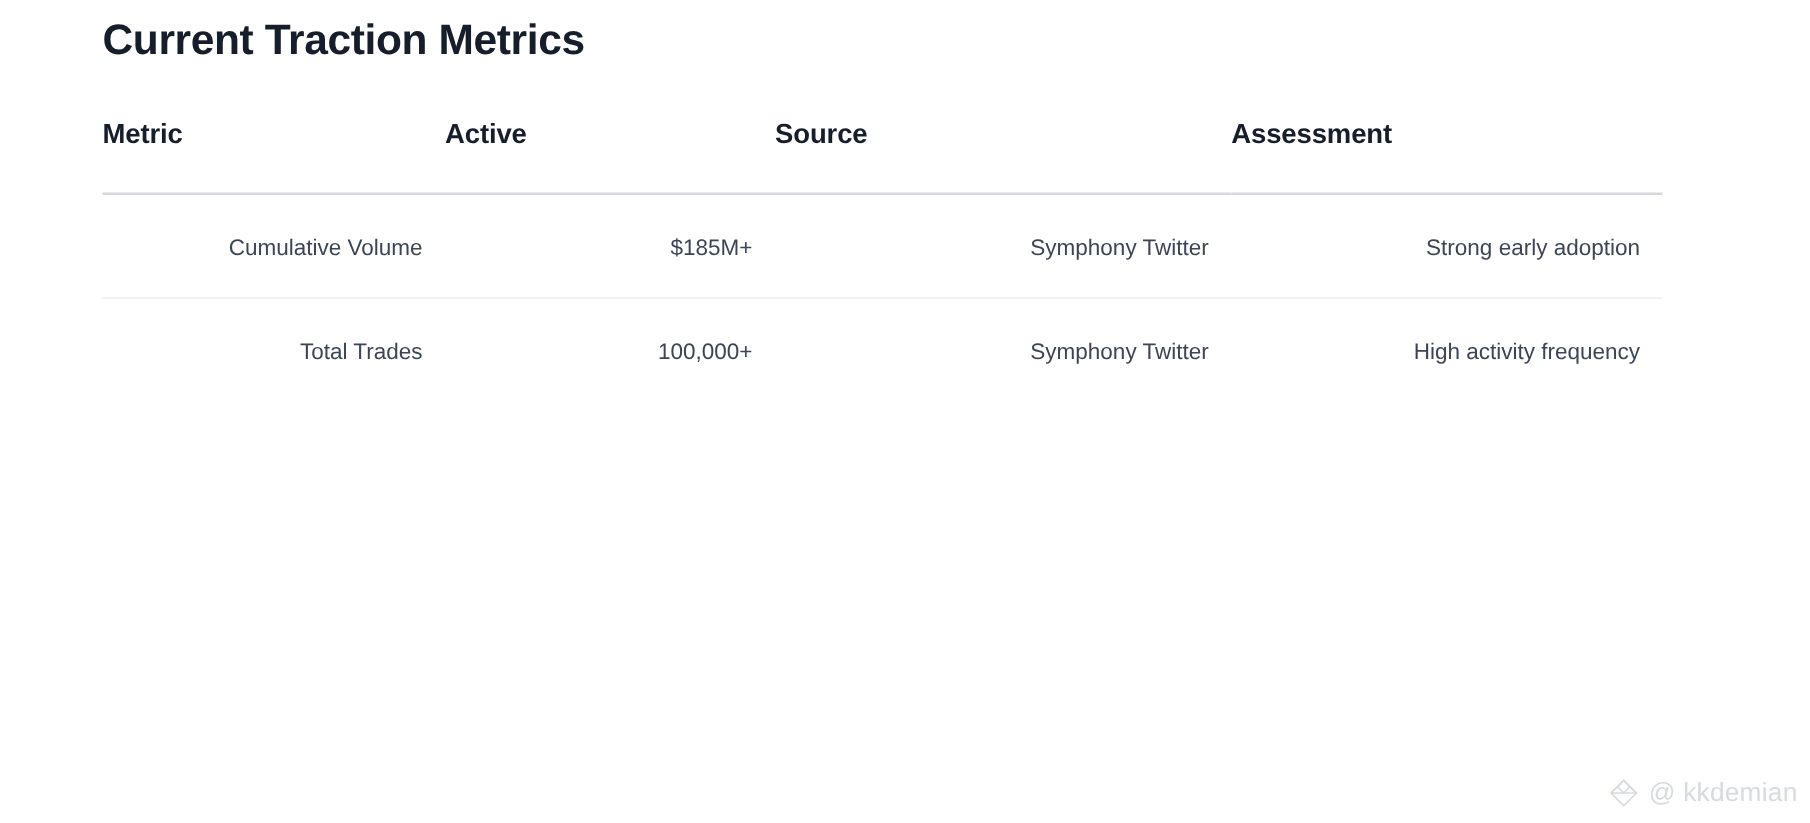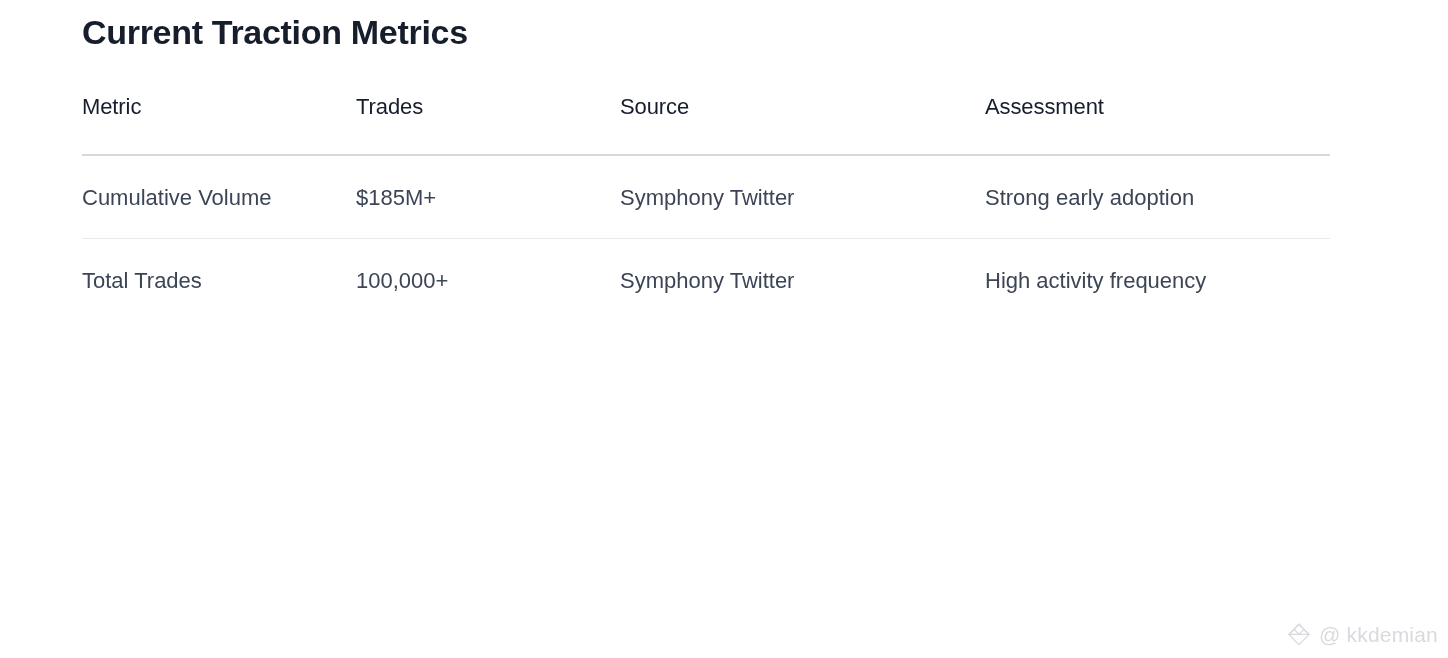--- a/index.html
+++ b/index.html
@@ -48,32 +48,32 @@
 
   .metrics-table col.c-metric     { width: 274px; }
   .metrics-table col.c-value      { width: 264px; }
   .metrics-table col.c-source     { width: 365px; }
   .metrics-table col.c-assessment { width: 345px; }
 
   .metrics-table thead th {
     text-align: left;
     vertical-align: top;
     font-size: 22px;
-    font-weight: 400;
+    font-weight: 700;
     color: #161d2b;
     letter-spacing: -0.1px;
     padding: 0 16px 32px 0;
     line-height: 30px;
     border-bottom: 2px solid #d5d9de;
   }
 
   .metrics-table tbody td {
-    text-align: left;
+    text-align: right;
     vertical-align: top;
-    font-size: 22px;
+    font-size: 18px;
     font-weight: 400;
     color: #3c4556;
     line-height: 48px;
     padding: 18px 18px 16px 0;
     border-bottom: 1px solid #e7e9ec;
   }
 
   .metrics-table tbody tr:last-child td {
     border-bottom: none;
   }
@@ -111,21 +111,21 @@
   <table class="metrics-table">
     <colgroup>
       <col class="c-metric">
       <col class="c-value">
       <col class="c-source">
       <col class="c-assessment">
     </colgroup>
     <thead>
       <tr>
         <th>Metric</th>
-        <th>Trades</th>
+        <th>Active</th>
         <th>Source</th>
         <th>Assessment</th>
       </tr>
     </thead>
     <tbody>
       <tr>
         <td>Cumulative Volume</td>
         <td>$185M+</td>
         <td>Symphony Twitter</td>
         <td>Strong early adoption</td>

